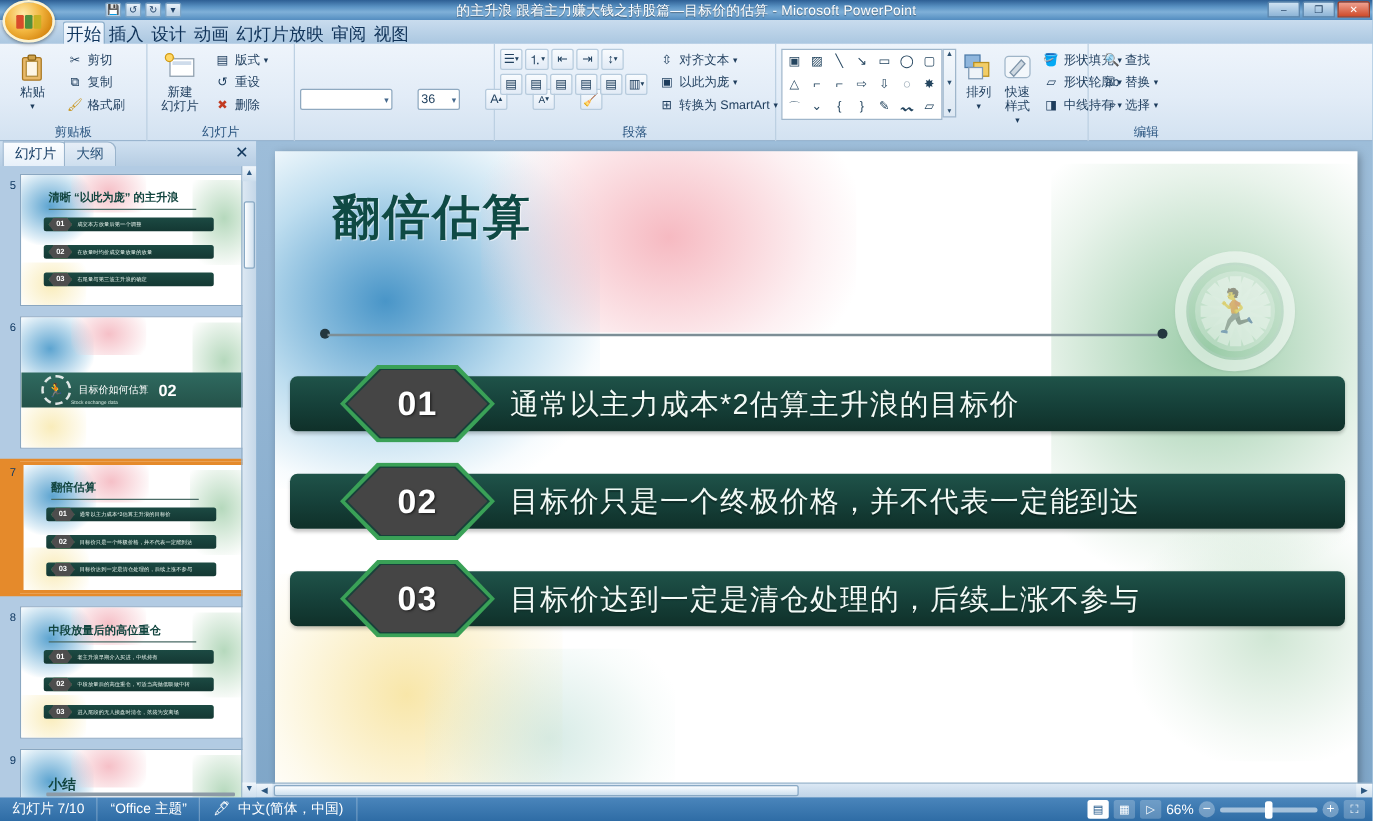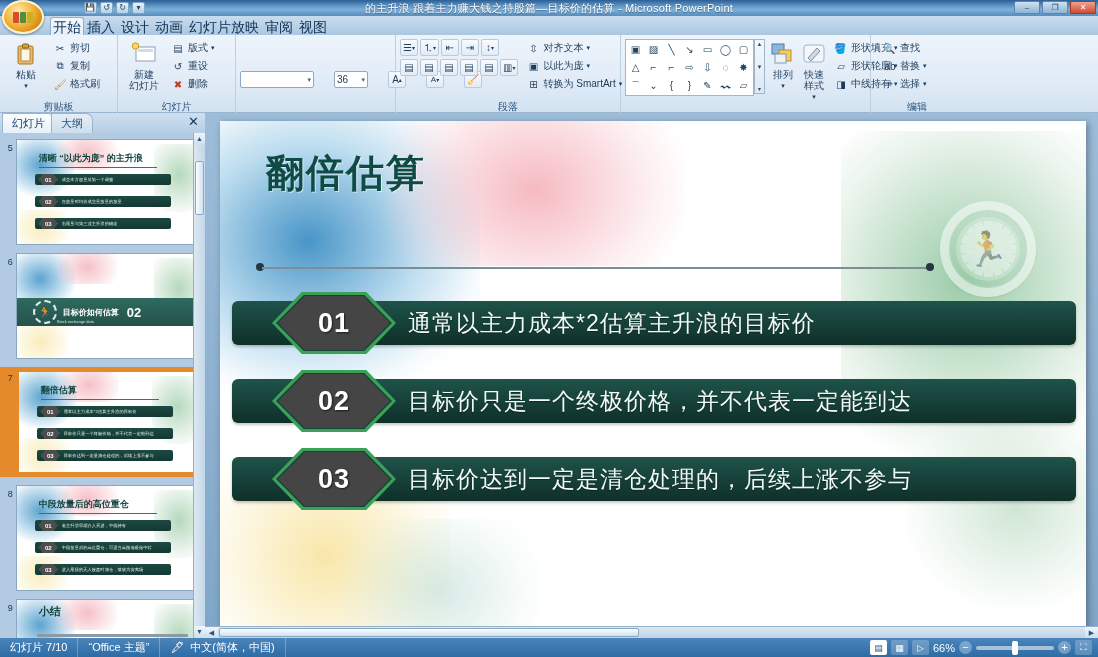--- a/index.html
+++ b/index.html
@@ -169,21 +169,21 @@
   .mini-text { font-size:4.2px; color:#eaf5ef; margin-left:4px; letter-spacing:.1px;
                white-space:nowrap; overflow:hidden; }
   .mini-band {
     position:absolute; left:0; right:0; top:44px; height:28px;
     background:linear-gradient(to bottom,#2f6a60,#245249);
     display:flex; align-items:center;
   }
   .mini-gear { width:24px; height:24px; margin-left:16px; border-radius:50%;
                border:2px dashed rgba(255,255,255,.85); display:flex;
                align-items:center; justify-content:center; color:#fff; font-size:11px; }
-  .mini-band-t1 { color:#fff; font-size:8px; font-weight:bold; margin-left:6px; }
+  .mini-band-t1 { color:#fff; font-size:8px; font-weight:normal; margin-left:6px; }
   .mini-band-t2 { color:#cfe6dd; font-size:4px; display:block; }
   .mini-band-num { color:#fff; font-size:13px; font-weight:bold; margin-left:8px; }
   .mini-para { position:absolute; left:20px; right:10px; top:34px; }
   .mini-para i { display:block; height:2.5px; background:#8c9aa6; margin-bottom:3px; border-radius:1px; }
 
   .vscroll { position:absolute; right:0; top:20px; bottom:0; width:12px;
              background:linear-gradient(to right,#dce8f3,#c4d7e8); border-left:1px solid #93b0c9; }
   .vscroll .vthumb { position:absolute; left:1px; right:1px; top:28px; height:54px;
              background:linear-gradient(to right,#fdfeff,#cfe0ef); border:1px solid #89a9c4; border-radius:2px; }
   .vscroll .varrow { position:absolute; left:0; right:0; height:12px; font-size:7px; color:#2b567f;
@@ -711,21 +711,21 @@
         </div>
       </div>
 
       <div class="thumb-row">
         <div class="thumb-num">9</div>
         <div class="thumb-frame">
           <div class="mini">
             <div class="bg-blue"></div>
               <div class="bg-pink"></div>
               <div class="bg-green"></div>
-            <div class="mini-title" style="top:4px;font-size:11px">小结</div>
+            <div class="mini-title" style="top:20px;font-size:11px">小结</div>
             <div class="mini-para">
               <i style="width:96%"></i>
 
             </div>
           </div>
         </div>
       </div>
 
     </div>
 

